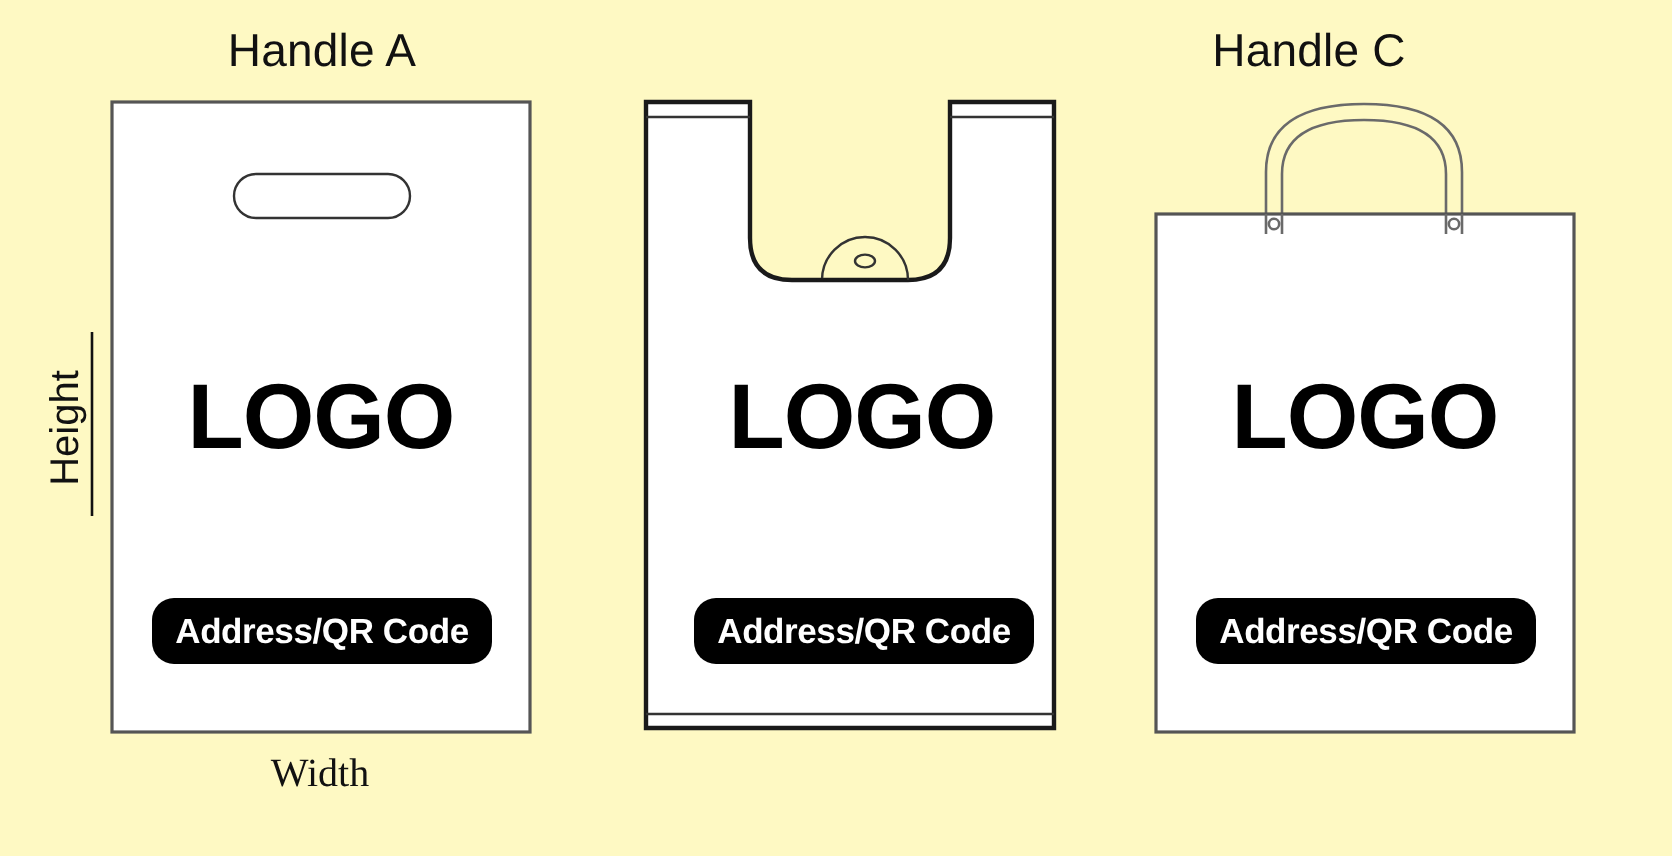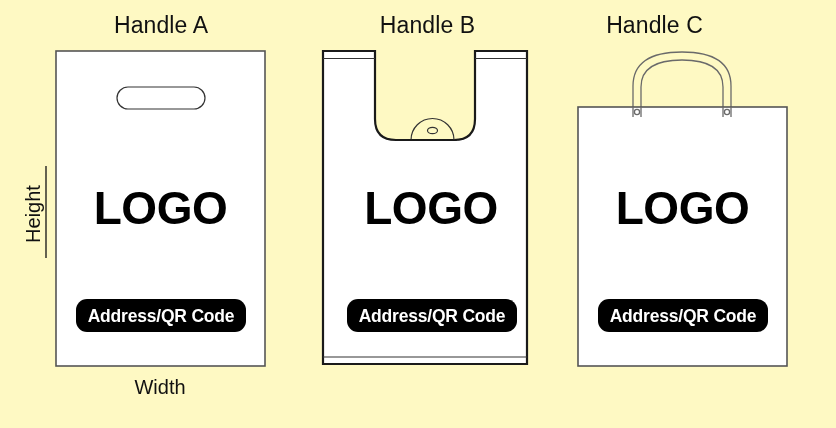--- a/index.html
+++ b/index.html
@@ -98,25 +98,24 @@
     stroke-width: 1.3;
     fill: none;
   }
 </style>
 </head>
 <body>
 
 <div id="canvas">
 
   <div class="bag-title" style="left:56px; top:14px; width:210px;">Handle A</div>
-  <div class="bag-title" style="left:325px; top:14px; width:205px;">Handle B</div>
   <div class="bag-title" style="left:552px; top:14px; width:205px;">Handle C</div>
 
   <div class="dim-label vertical" style="left:-3px; top:204px; width:72px; text-align:center;">Height</div>
-  <div class="dim-label" style="left:105px; top:377px; width:110px; text-align:center;">Width</div>
+  <div class="dim-label" style="left:105px; top:377px; width:110px; text-align:center;font-family:Liberation Serif, serif;">Width</div>
 
   <svg class="art" viewBox="0 0 836 428" xmlns="http://www.w3.org/2000/svg">
 
     <line class="guide-line" x1="46" y1="166" x2="46" y2="258"></line>
 
     <g>
       <rect class="bag-outline" x="56" y="51" width="209" height="315"></rect>
 
       <rect class="thin-line" x="117" y="87" width="88" height="22" rx="11" ry="11"></rect>
 

